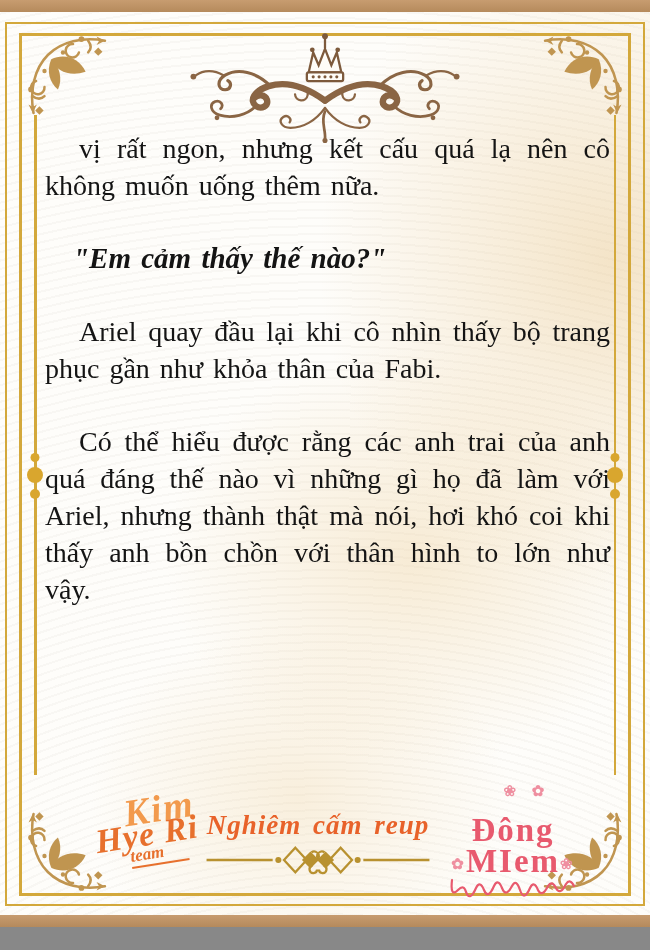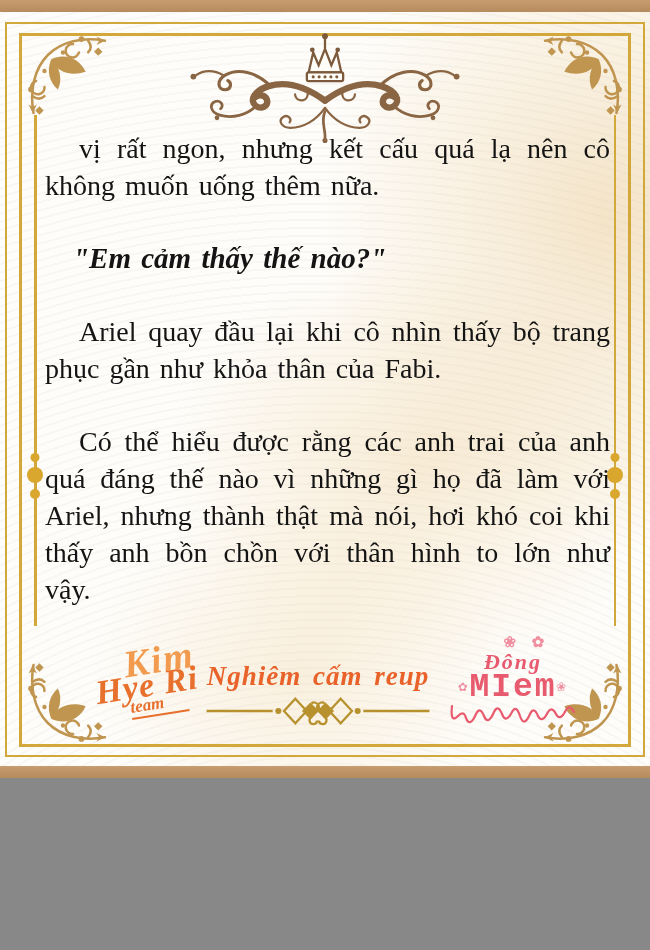--- a/index.html
+++ b/index.html
@@ -1,17 +1,17 @@
 <!DOCTYPE html>
 <html><head>
 <meta charset="utf-8">
 <style>
   html,body{margin:0;padding:0;background:#888;}
   .page{
-    position:relative;width:650px;height:778px;margin:0 auto;overflow:hidden;
+    position:relative;width:650px;height:927px;margin:0 auto;overflow:hidden;
     font-family:"Liberation Serif", serif;
     background:
       radial-gradient(ellipse 430px 490px at 94% 28%, rgba(232,198,140,.45), rgba(232,198,140,0) 68%),
       radial-gradient(ellipse 360px 300px at 64% 60%, rgba(236,206,152,.38), rgba(236,206,152,0) 70%),
       radial-gradient(ellipse 300px 250px at 46% 86%, rgba(236,206,152,.30), rgba(236,206,152,0) 70%),
       repeating-radial-gradient(circle at 50% 160%, rgba(150,140,125,.055) 0 2px, rgba(0,0,0,0) 2px 8px),
       #fefdfa;
   }
   .bar{position:absolute;left:0;width:650px;height:12px;background:linear-gradient(#c79c70,#b58a5c);}
   .bar.top{top:0;}
@@ -45,22 +45,22 @@
     font-style:italic;font-weight:bold;line-height:1;
   }
   .khr1{display:block;margin-left:34px;font-size:38px;color:#f29a4d;letter-spacing:2px;}
   .khr2{display:block;margin:-12px 0 0 2px;font-size:34px;color:#e7702d;letter-spacing:1px;}
   .khr3{display:block;margin:-6px 0 0 34px;font-size:17px;color:#e7702d;border-bottom:2px solid #e7702d;width:58px;padding-bottom:2px;}
   .stamp{position:absolute;left:200px;width:236px;top:16px;text-align:center;}
   .stamp-text{display:block;font-style:italic;font-weight:bold;font-size:27px;color:#e8622a;letter-spacing:1px;word-spacing:4px;}
   .stamp-divider{display:block;width:236px;height:34px;margin-top:2px;}
   .logo-dm{position:absolute;right:62px;top:-10px;width:150px;text-align:center;color:#e85a6e;font-weight:bold;line-height:1;}
   .dm-flowers{display:block;font-size:15px;color:#ef8fa0;letter-spacing:6px;margin-left:28px;}
-  .dm1{display:block;font-size:22px;letter-spacing:2px;margin-top:1px;font-style:italic;}
-  .dm2{display:block;font-size:33px;letter-spacing:2px;margin-top:-2px;font-family:Liberation Mono, monospace;}
+  .dm1{display:block;font-size:33px;letter-spacing:2px;margin-top:15px;}
+  .dm2{display:block;font-size:33px;letter-spacing:2px;margin-top:-2px;}
   .dm-side{font-size:15px;color:#ef8fa0;vertical-align:middle;}
   .dm-wave{display:block;width:130px;height:26px;margin:-2px auto 0;}
   .ico{display:block;width:100%;height:100%;}
 </style>
 </head>
 <body>
 
 <div class="page">
 
   <div class="bar top"></div>

